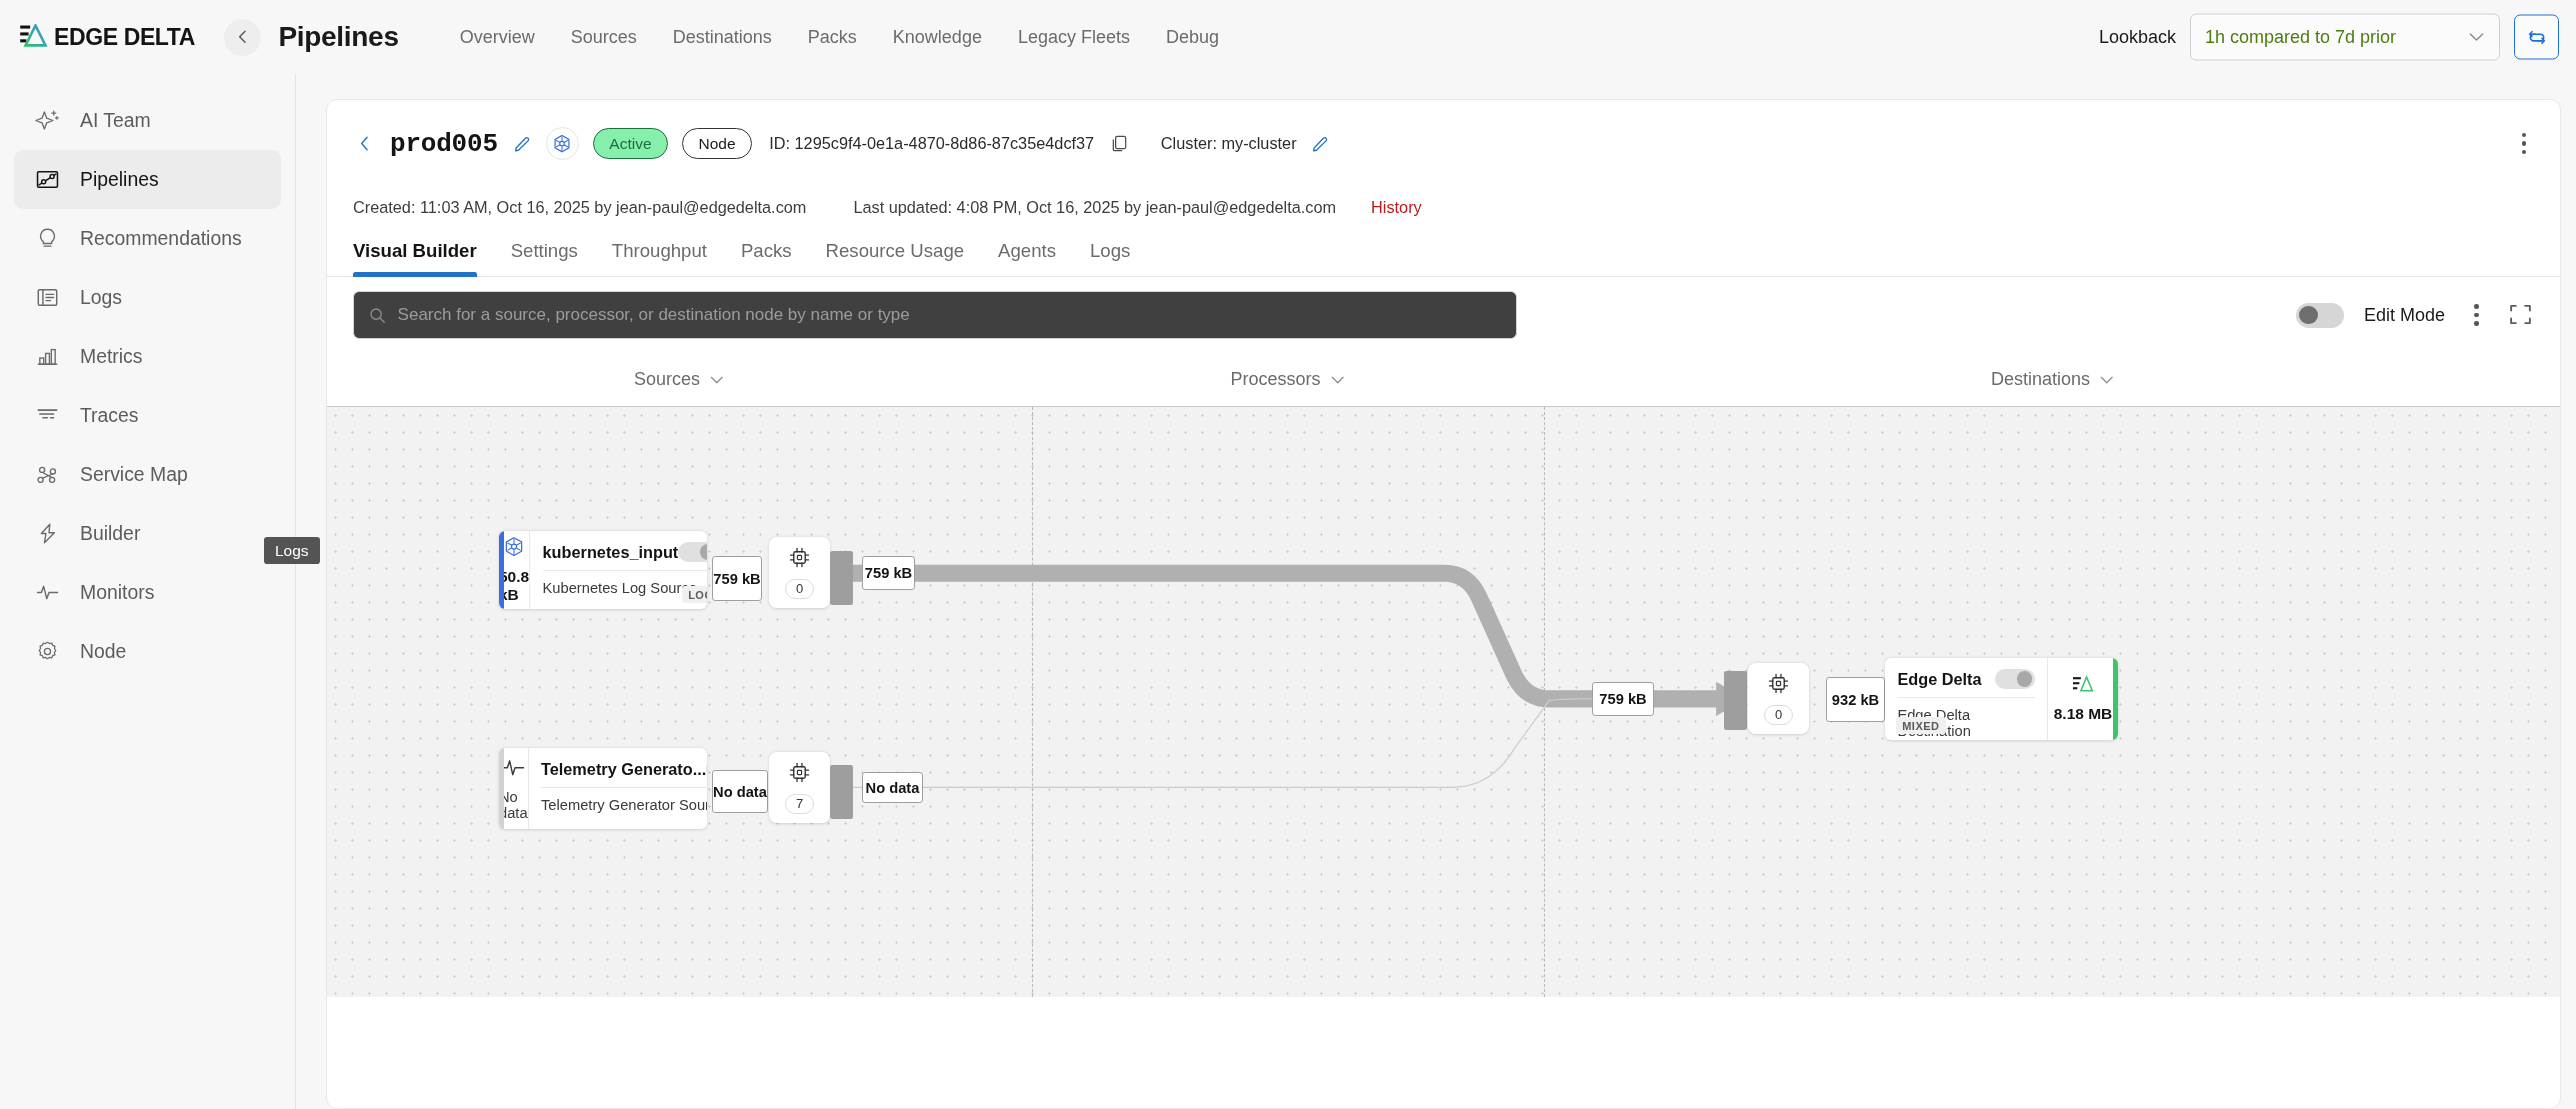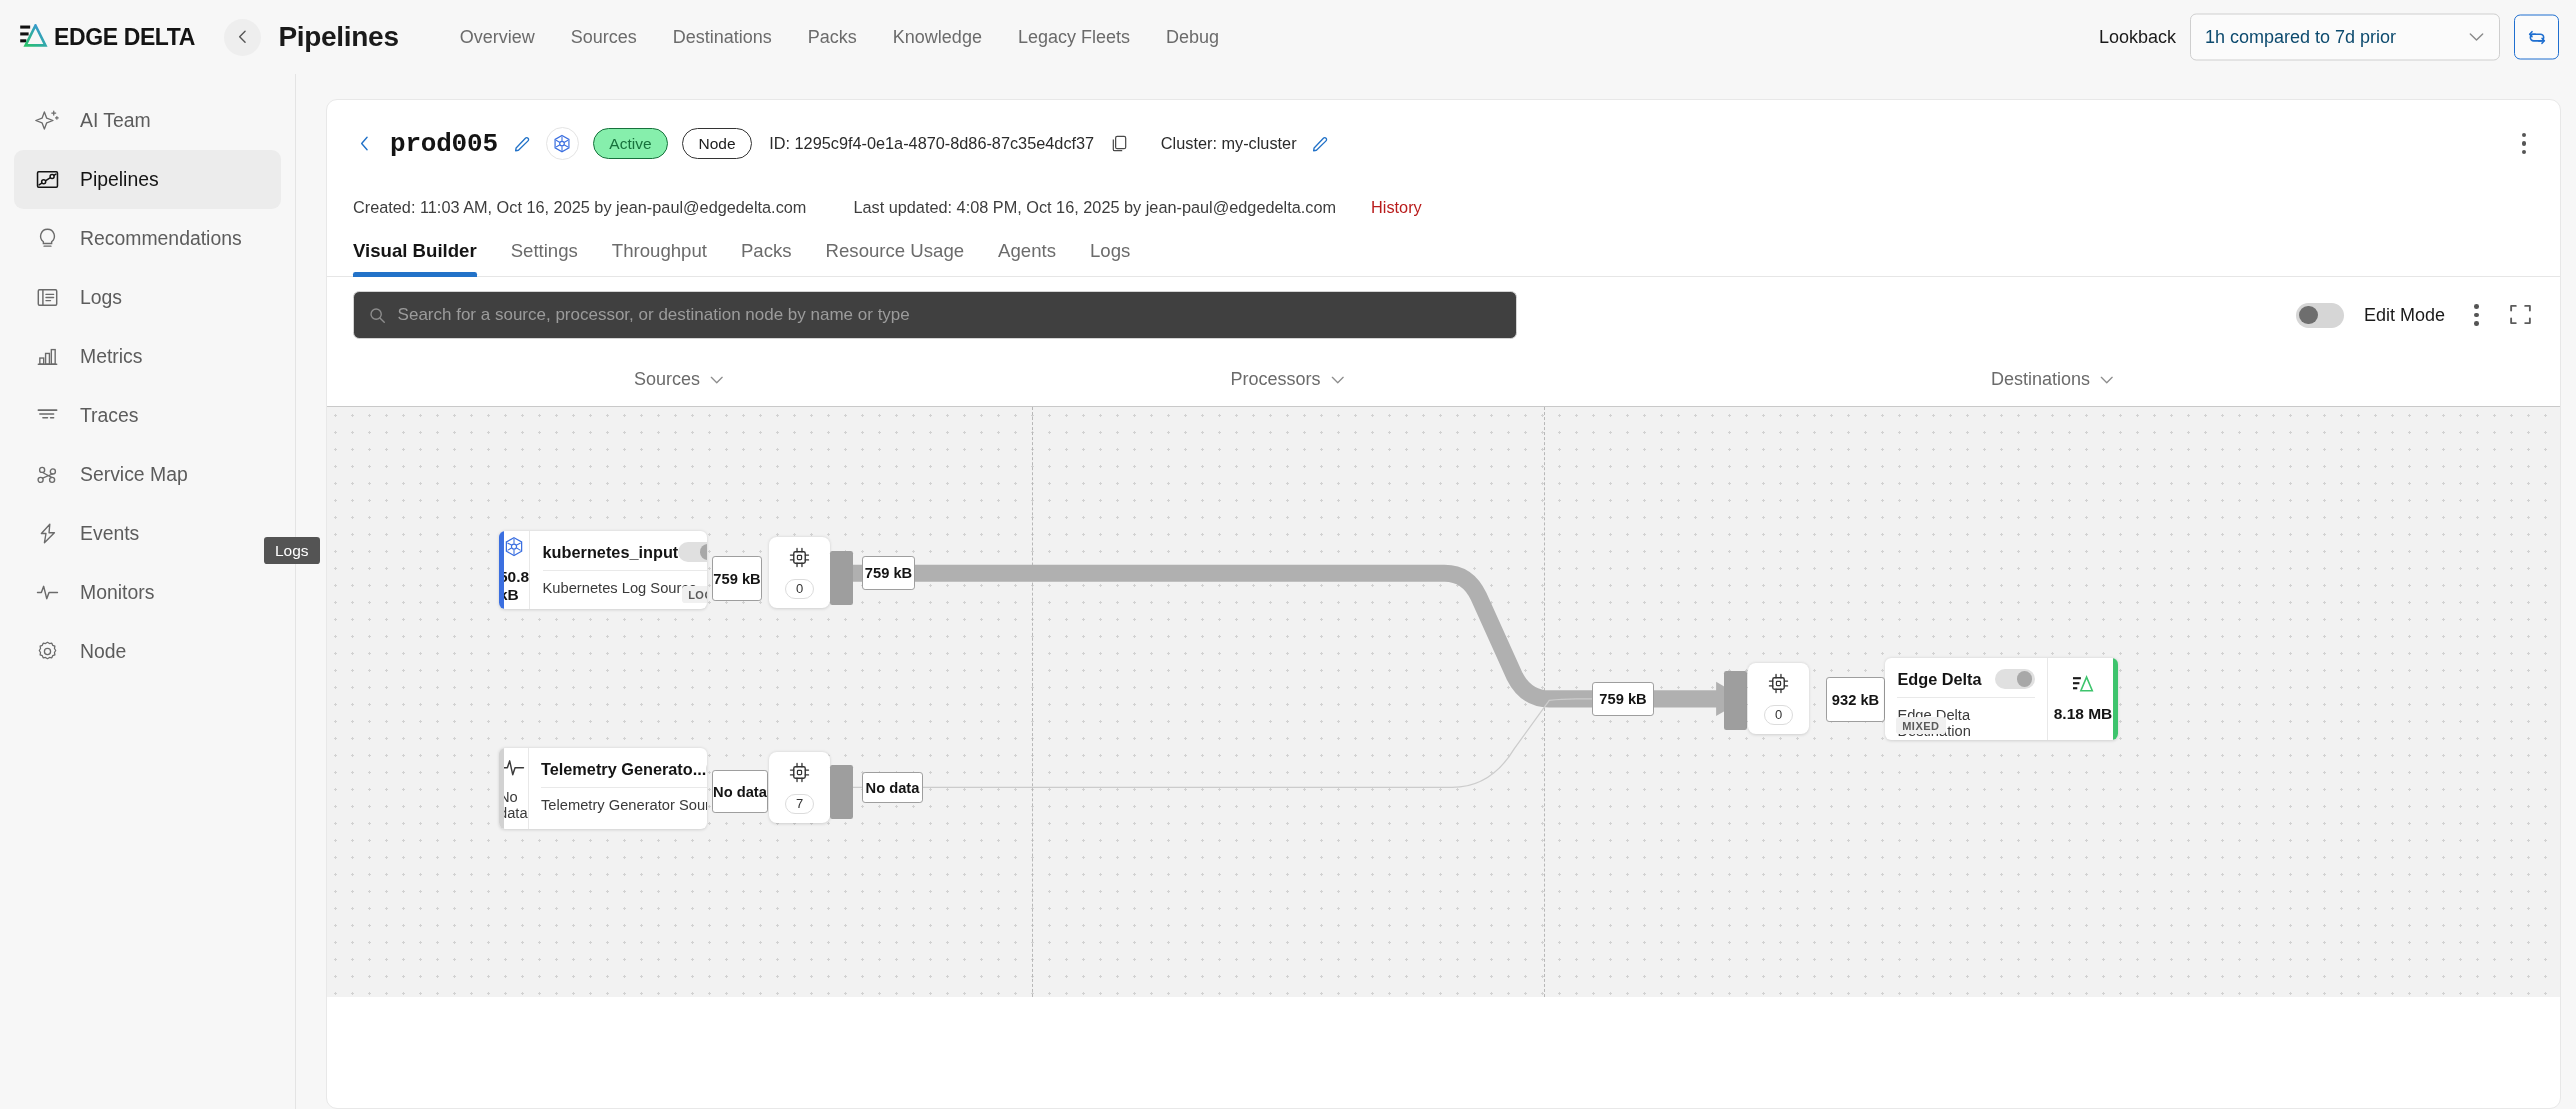--- a/index.html
+++ b/index.html
@@ -39,21 +39,21 @@
   #lookback-wrap {
     position: absolute; right: 17px; top: 50%; transform: translateY(-50%);
     display: flex; align-items: center; gap: 14px;
   }
   #lookback-label { font-size: 18px; color: #1a1a1a; font-weight: 400; }
   #lookback-select {
     width: 310px; height: 47px; border: 0.8px solid #cfcfcf; border-radius: 6.2px;
     background: #fbfbfb; display: flex; align-items: center;
     padding: 0 14px; cursor: pointer; justify-content: space-between;
   }
-  #lookback-value { font-size: 18px; color: #0c4a6e; }
+  #lookback-value { font-size: 18px; color: #4d7c0f; }
   #refresh-btn {
     width: 45px; height: 45px; border: 1.2px solid #1f6fd0; border-radius: 6.2px;
     background: #fbfbfb; display:flex; align-items:center; justify-content:center;
     cursor: pointer;
   }
 
   
   #sidebar {
     position: absolute; left: 0; top: 74px; width: 296px; height: 1035px;
     background: #f7f7f7; border-right: 0.8px solid #e4e4e4;
@@ -376,21 +376,21 @@
     </span>
     <span class="side-label">Service Map</span>
   </div>
 
   <div class="side-item">
     <span class="side-icon">
       <svg width="23" height="23" viewBox="0 0 30 30">
         <path d="M18 3 L7 15 h6 l-2 12 L24 14 h-7 Z" fill="none" stroke="#6b6b6b" stroke-width="1.8" stroke-linejoin="round"></path>
       </svg>
     </span>
-    <span class="side-label">Events</span>
+    <span class="side-label">Builder</span>
   </div>
 
   <div class="side-item">
     <span class="side-icon">
       <svg width="23" height="23" viewBox="0 0 30 30">
         <path d="M2 15 h5 l3 -8 l4 16 l3 -8 h11" fill="none" stroke="#6b6b6b" stroke-width="1.9" stroke-linecap="round" stroke-linejoin="round"></path>
       </svg>
     </span>
     <span class="side-label">Monitors</span>
   </div>

